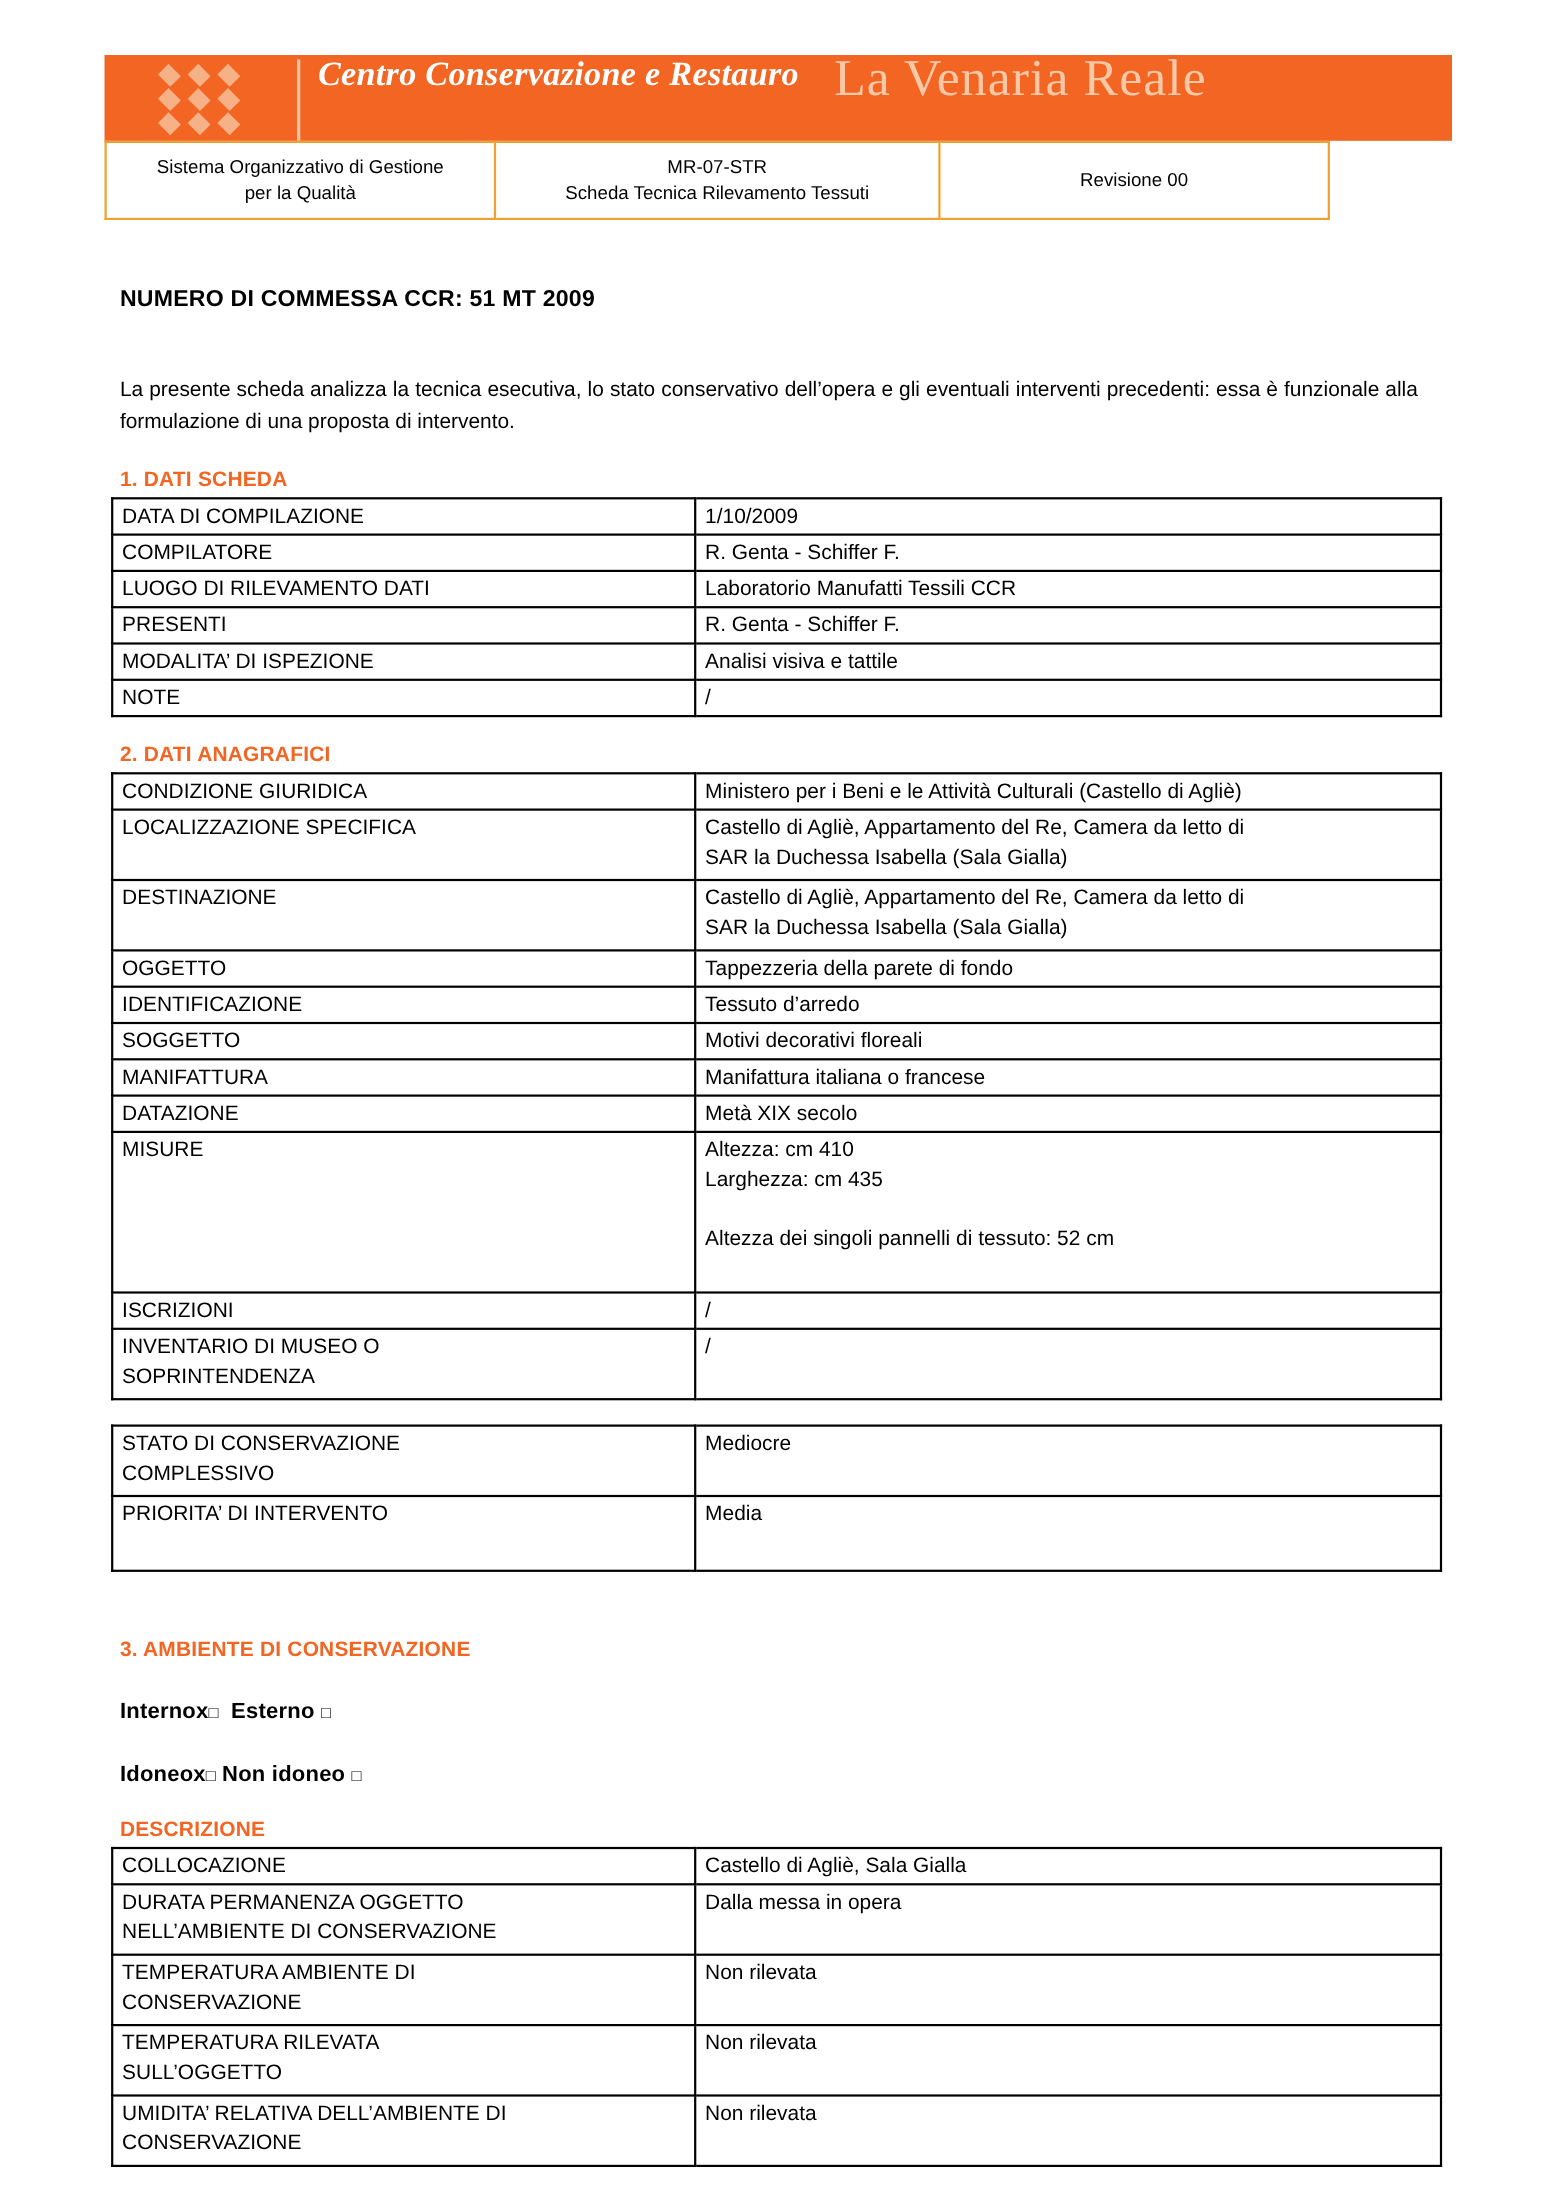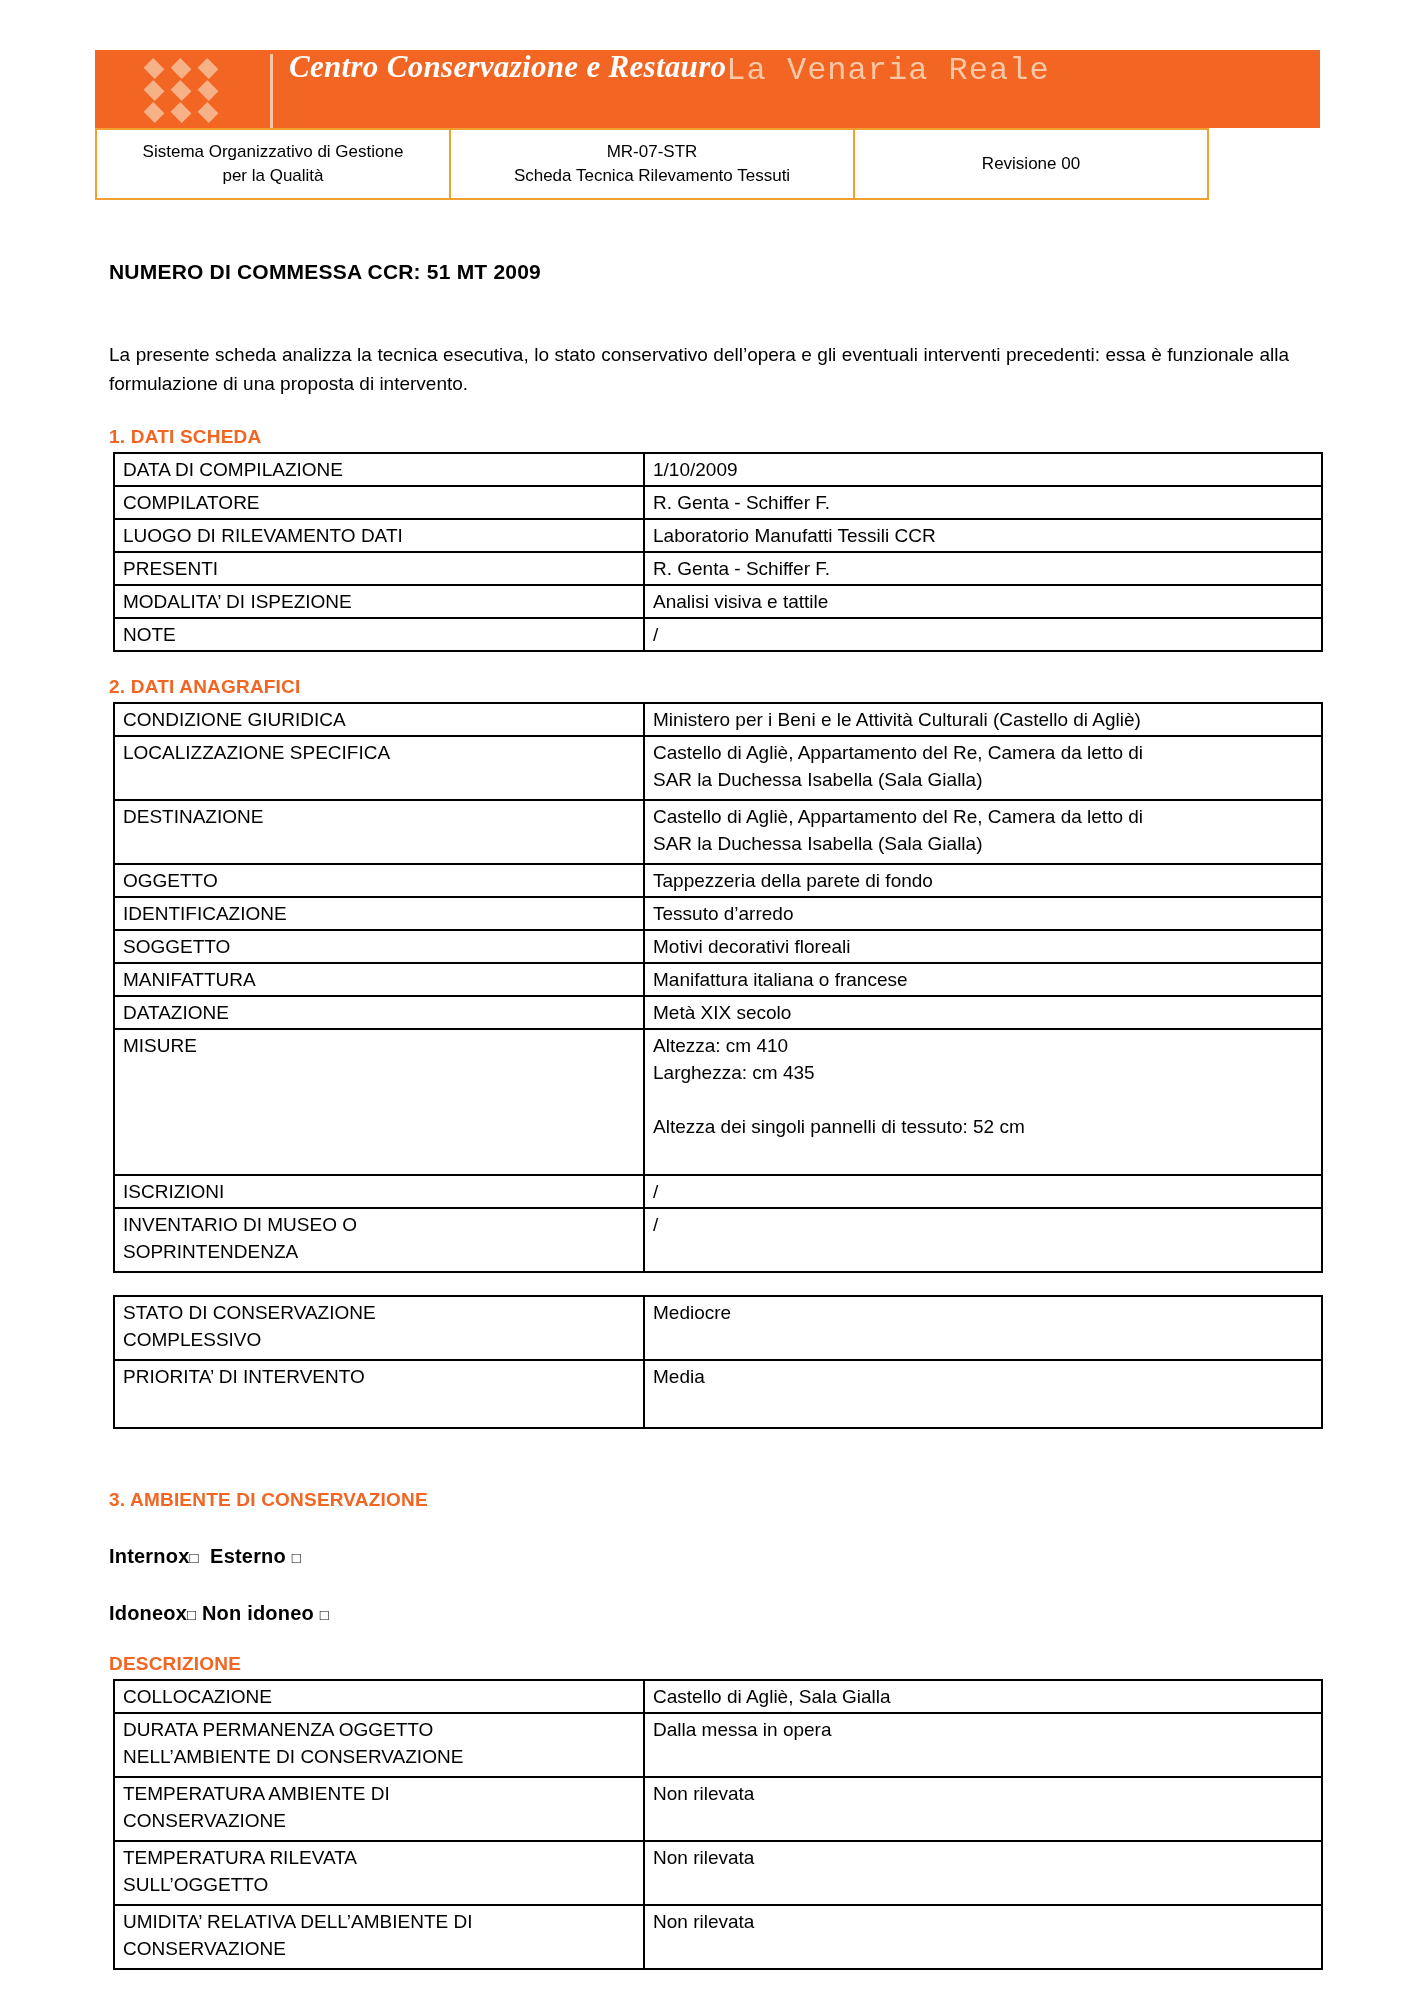--- a/index.html
+++ b/index.html
@@ -69,27 +69,28 @@
     font-family: "Liberation Serif", serif;
     font-weight: bold;
     font-style: italic;
     font-size: 31px;
     color: #ffffff;
     letter-spacing: 0.3px;
     line-height: 34px;
     white-space: nowrap;
   }
   .lh-line2 {
-    font-family: Liberation Mono, monospace;
-    font-size: 32px;
+    font-family: Liberation Serif, serif;
+    font-size: 47px;
     color: #F9C8A6;
     line-height: 46px;
     letter-spacing: 1px;
     white-space: nowrap;
     margin-top: -2px;
+    margin-left: 32px;
   }
 
   
   table.hdr {
     border-collapse: collapse;
     width: 1070px;
     table-layout: fixed;
   }
   table.hdr td {
     border: 2px solid #F0A030;
@@ -127,21 +128,21 @@
     margin: 28px 0 4px 14px;
     letter-spacing: 0.2px;
   }
   .sec-head.tight { margin-top: 24px; }
   .sec-head.big-gap { margin-top: 60px; }
 
   
   table.data {
     border-collapse: collapse;
     table-layout: fixed;
-    margin-left: 18px;
+    margin-left: 6px;
     width: 1180px;
   }
   table.data td {
     border: 2px solid #000000;
     font-size: 19px;
     line-height: 27px;
     padding: 2px 8px;
     vertical-align: top;
   }
   table.data td.k { width: 512px; }

